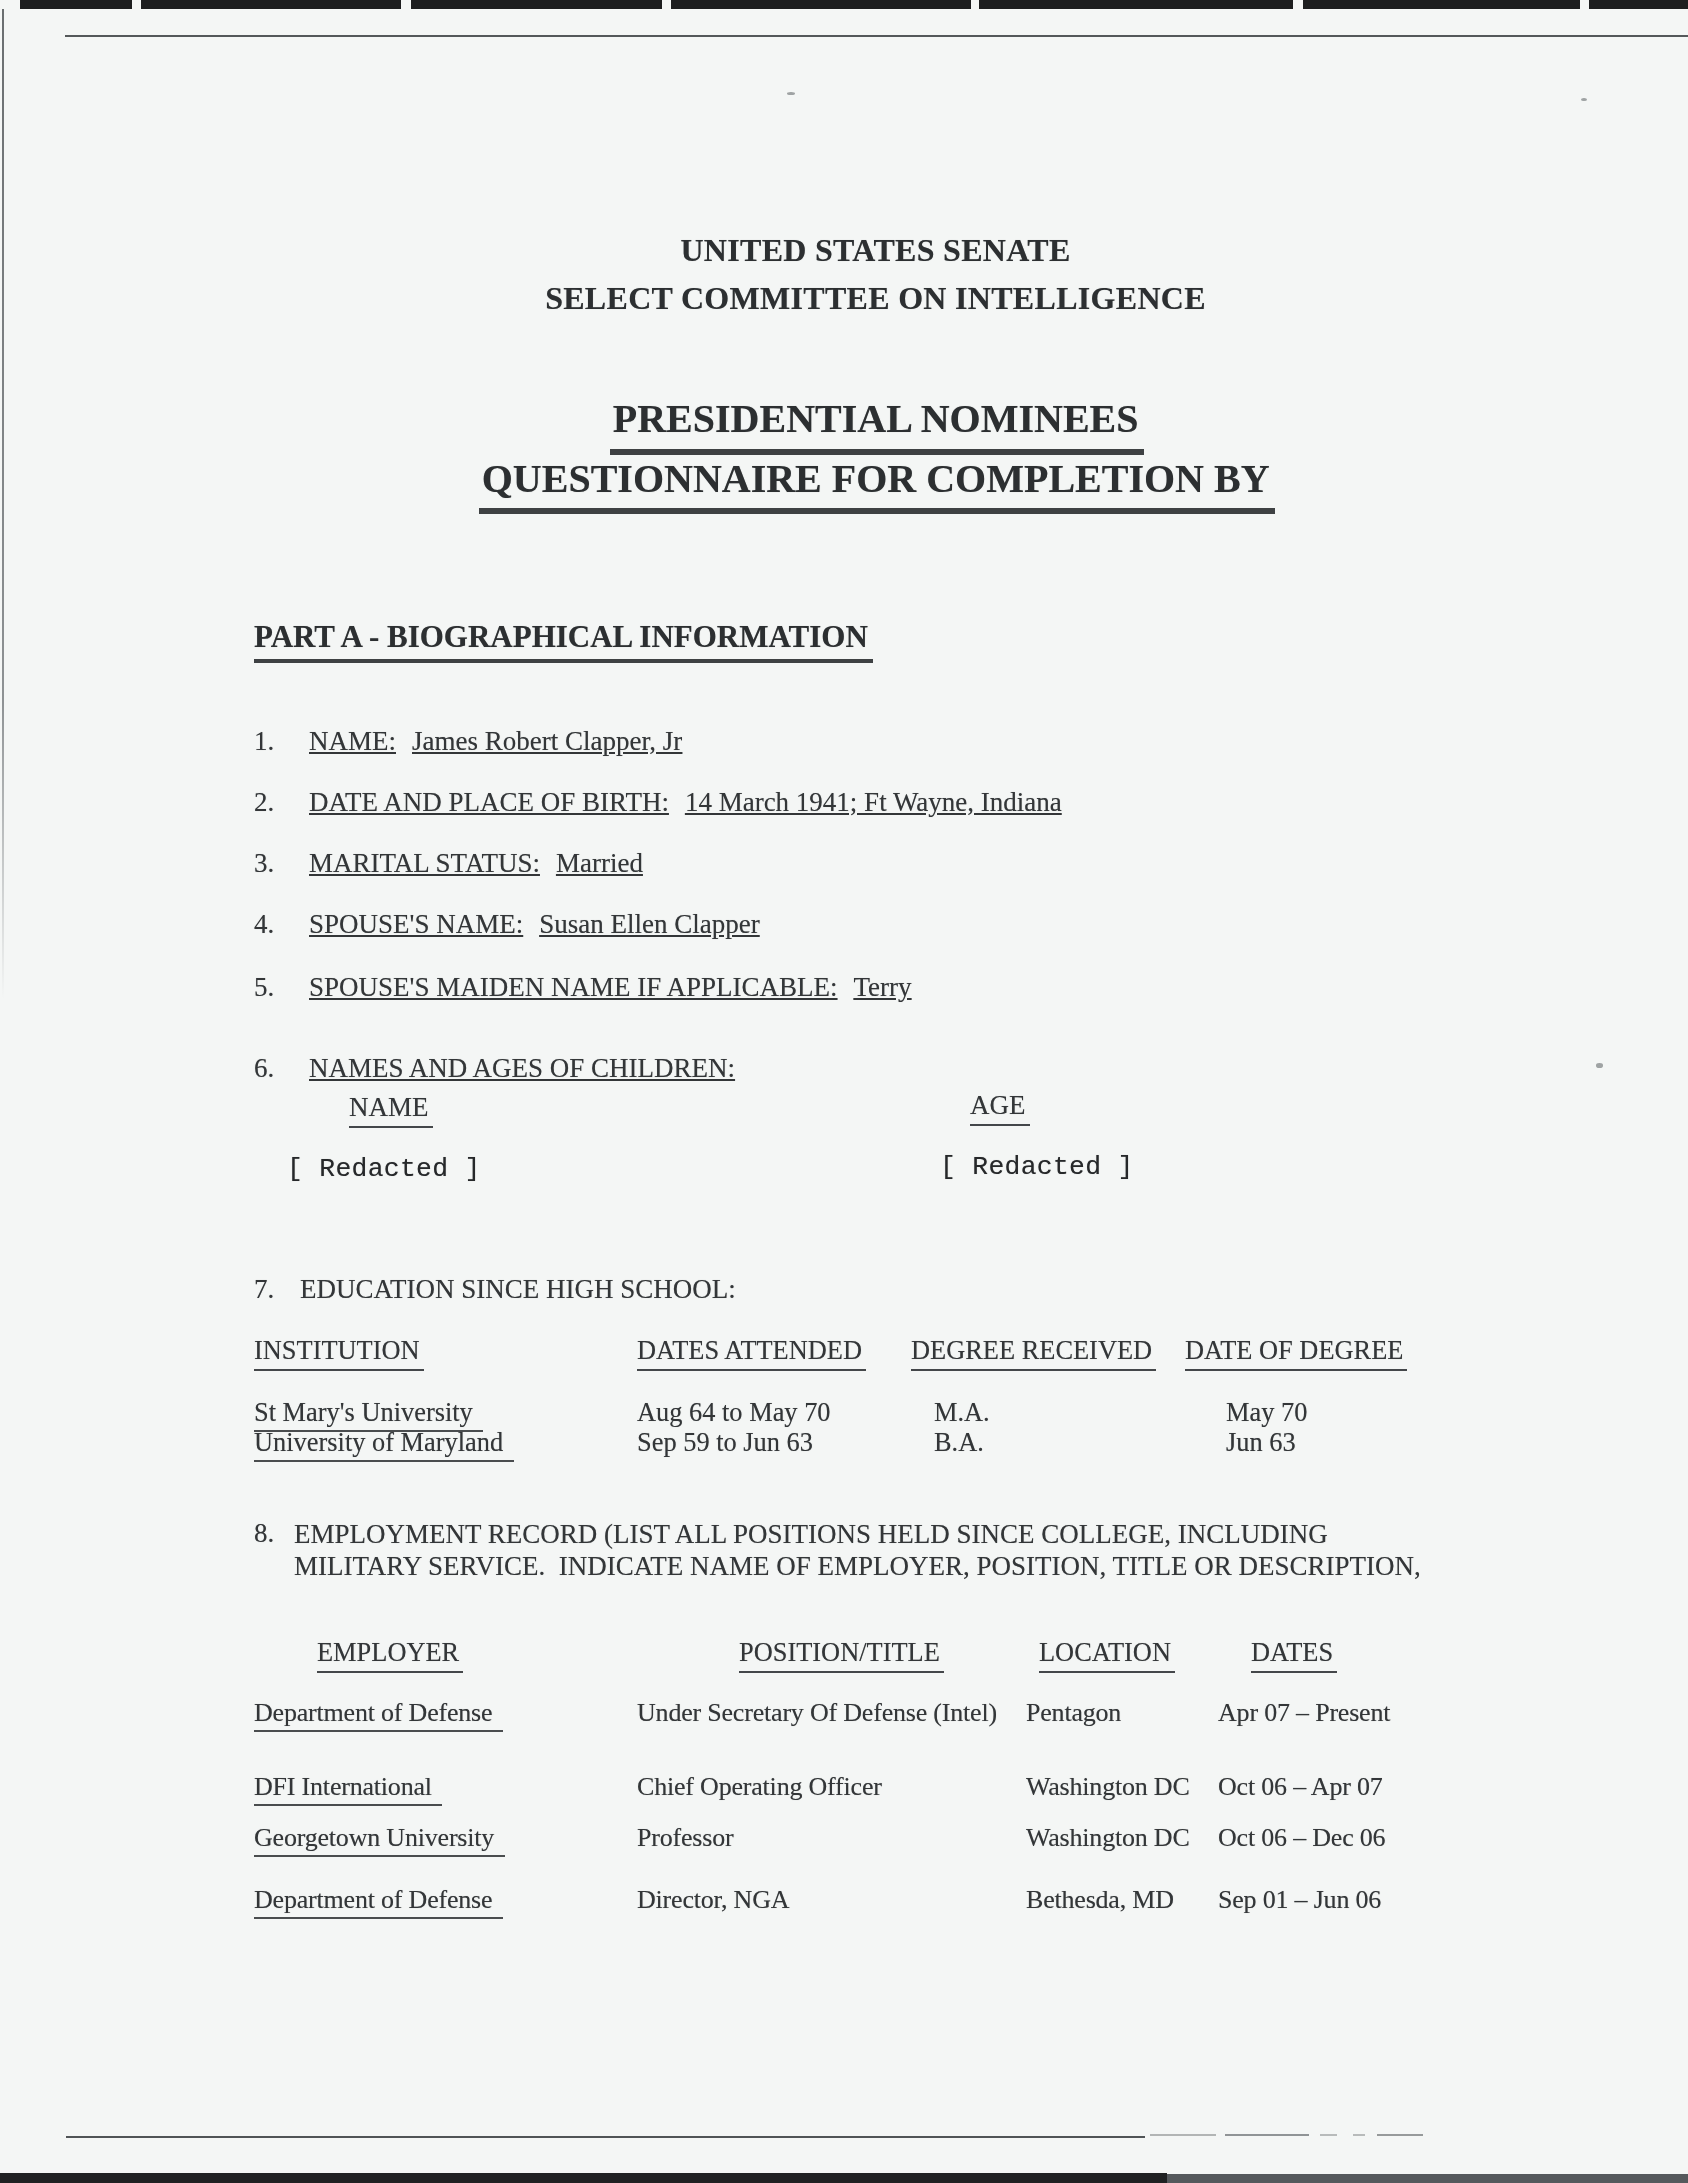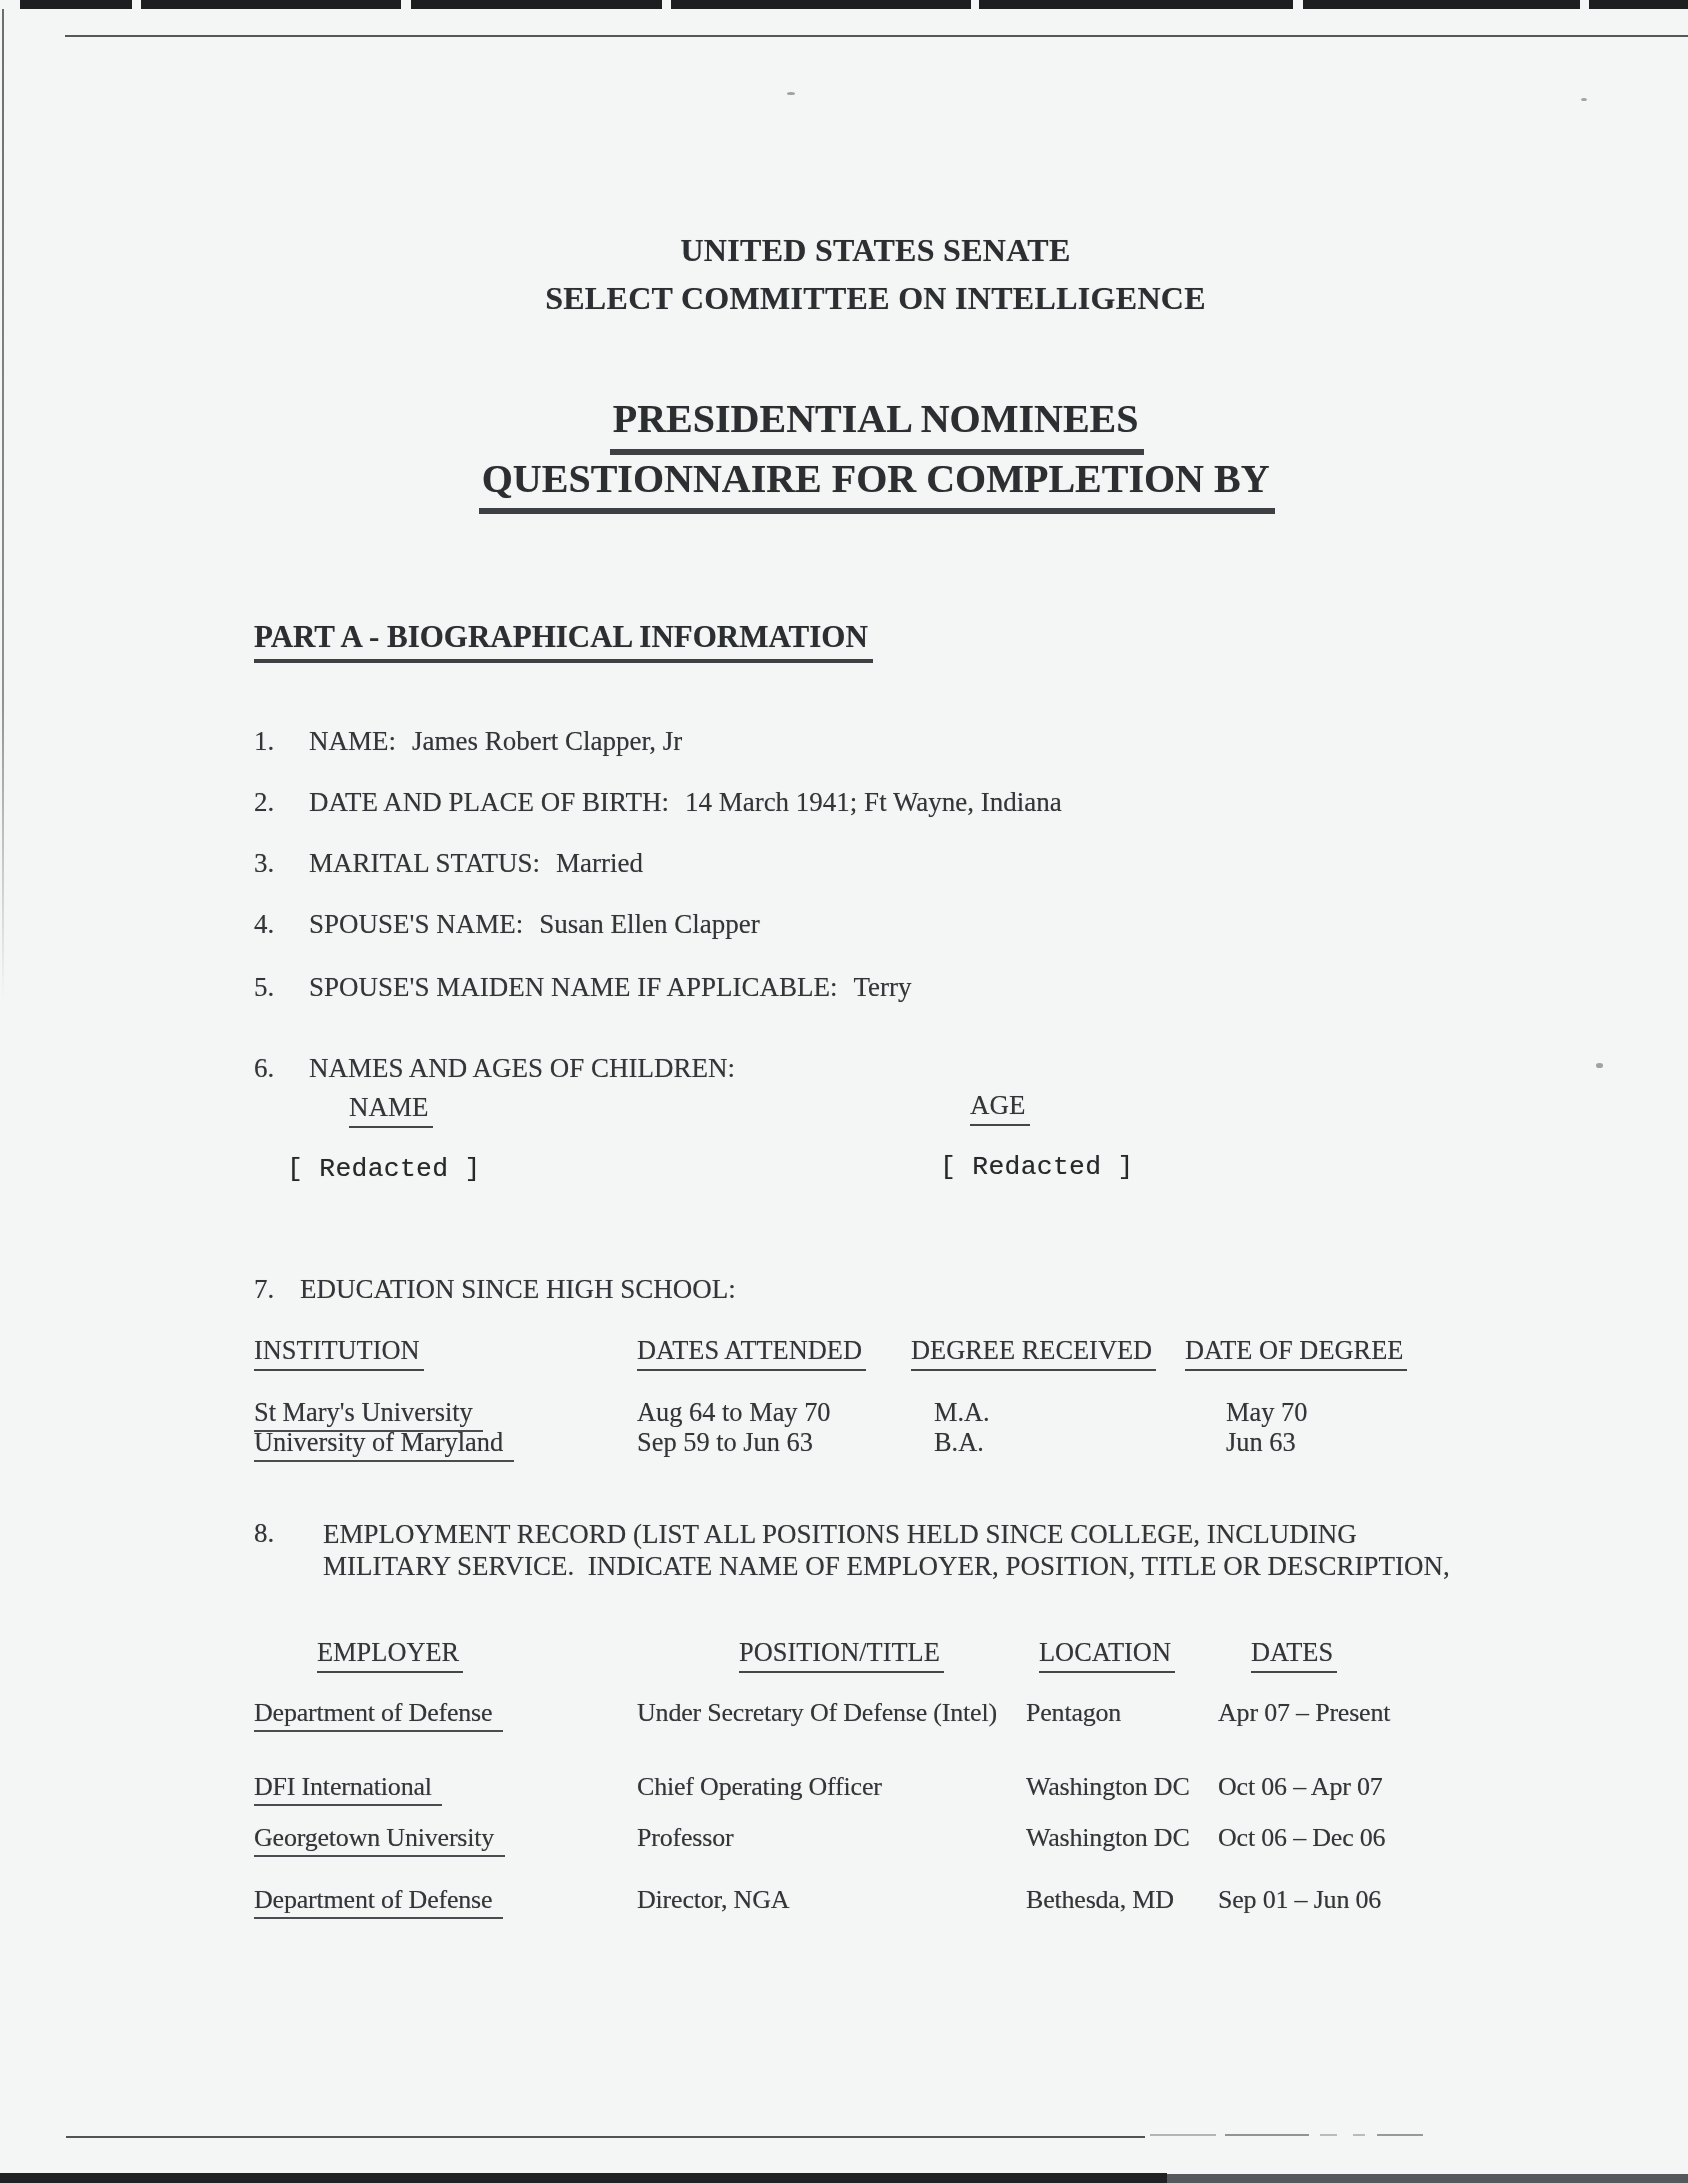--- a/index.html
+++ b/index.html
@@ -32,39 +32,39 @@
                 color: #2c2f31; letter-spacing: 0.3px; }
   .main-title { position: absolute; left: 0; right: 0; top: 395px; text-align: center;
                 padding-left: 66px; font-weight: bold; font-size: 40px; color: #2c2f31; }
   .main-title .line { line-height: normal; }
   .u-title { display: inline-block; padding: 0 5.3px 6.6px 2.6px; border-bottom: 6px solid #3e4143; }
 
   .part-heading { position: absolute; left: 254px; top: 619px; font-weight: bold;
                   font-size: 31px; color: #2c2f31; }
   .u-part { display: inline-block; padding: 0 5.3px 4px 0; border-bottom: 4.6px solid #3e4143; }
 
-  .bio-item { position: absolute; left: 254px; font-size: 27px; white-space: nowrap; }
+  .bio-item { position: absolute; left: 254px; font-size: 27px; white-space: nowrap; text-decoration: underline; }
   .bio-item .num { display: inline-block; width: 55px; }
   .bio-item .label { margin-right: 16px; }
 
   .u-col { display: inline-block; padding: 0 4px 2.6px 0; border-bottom: 2.6px solid #44474a; }
   .u-row { display: inline-block; padding: 0 10.6px 2px 0; border-bottom: 2.6px solid #4a4d4f; }
 
   .mono-redacted { position: absolute; font-family: "Liberation Mono", monospace;
                    font-size: 26.4px; color: #26282a; letter-spacing: 0.3px; }
 
   .num-heading { position: absolute; left: 254px; font-size: 27px; }
   .num-heading .num { display: inline-block; width: 46px; }
 
   .table-row { position: absolute; left: 254px; height: 41px; width: 1386px; font-size: 26.4px; }
   .table-row > span { position: absolute; white-space: nowrap; }
 
   .emp-heading { position: absolute; left: 254px; top: 1518px; font-size: 27px; }
   .emp-heading .num { position: absolute; left: 0; top: 0; }
-  .emp-heading .lines { margin-left: 69px; }
+  .emp-heading .lines { margin-left: 40px; }
   .emp-heading .lines div { line-height: 32px; white-space: pre; }
 
   .emp-row { font-size: 26px; letter-spacing: -0.2px; }
 
   
   .edu-h1 { left: 0; }    .edu-h2 { left: 383px; } .edu-h3 { left: 657px; }  .edu-h4 { left: 931px; }
   .edu-c1 { left: 0; }    .edu-c2 { left: 383px; } .edu-c3 { left: 680px; } .edu-c4 { left: 972px; }
   .emp-h1 { left: 63px; } .emp-h2 { left: 485px; } .emp-h3 { left: 785px; } .emp-h4 { left: 997px; }
   .emp-c1 { left: 0; }    .emp-c2 { left: 383px; } .emp-c3 { left: 772px; } .emp-c4 { left: 964px; }
 </style>

